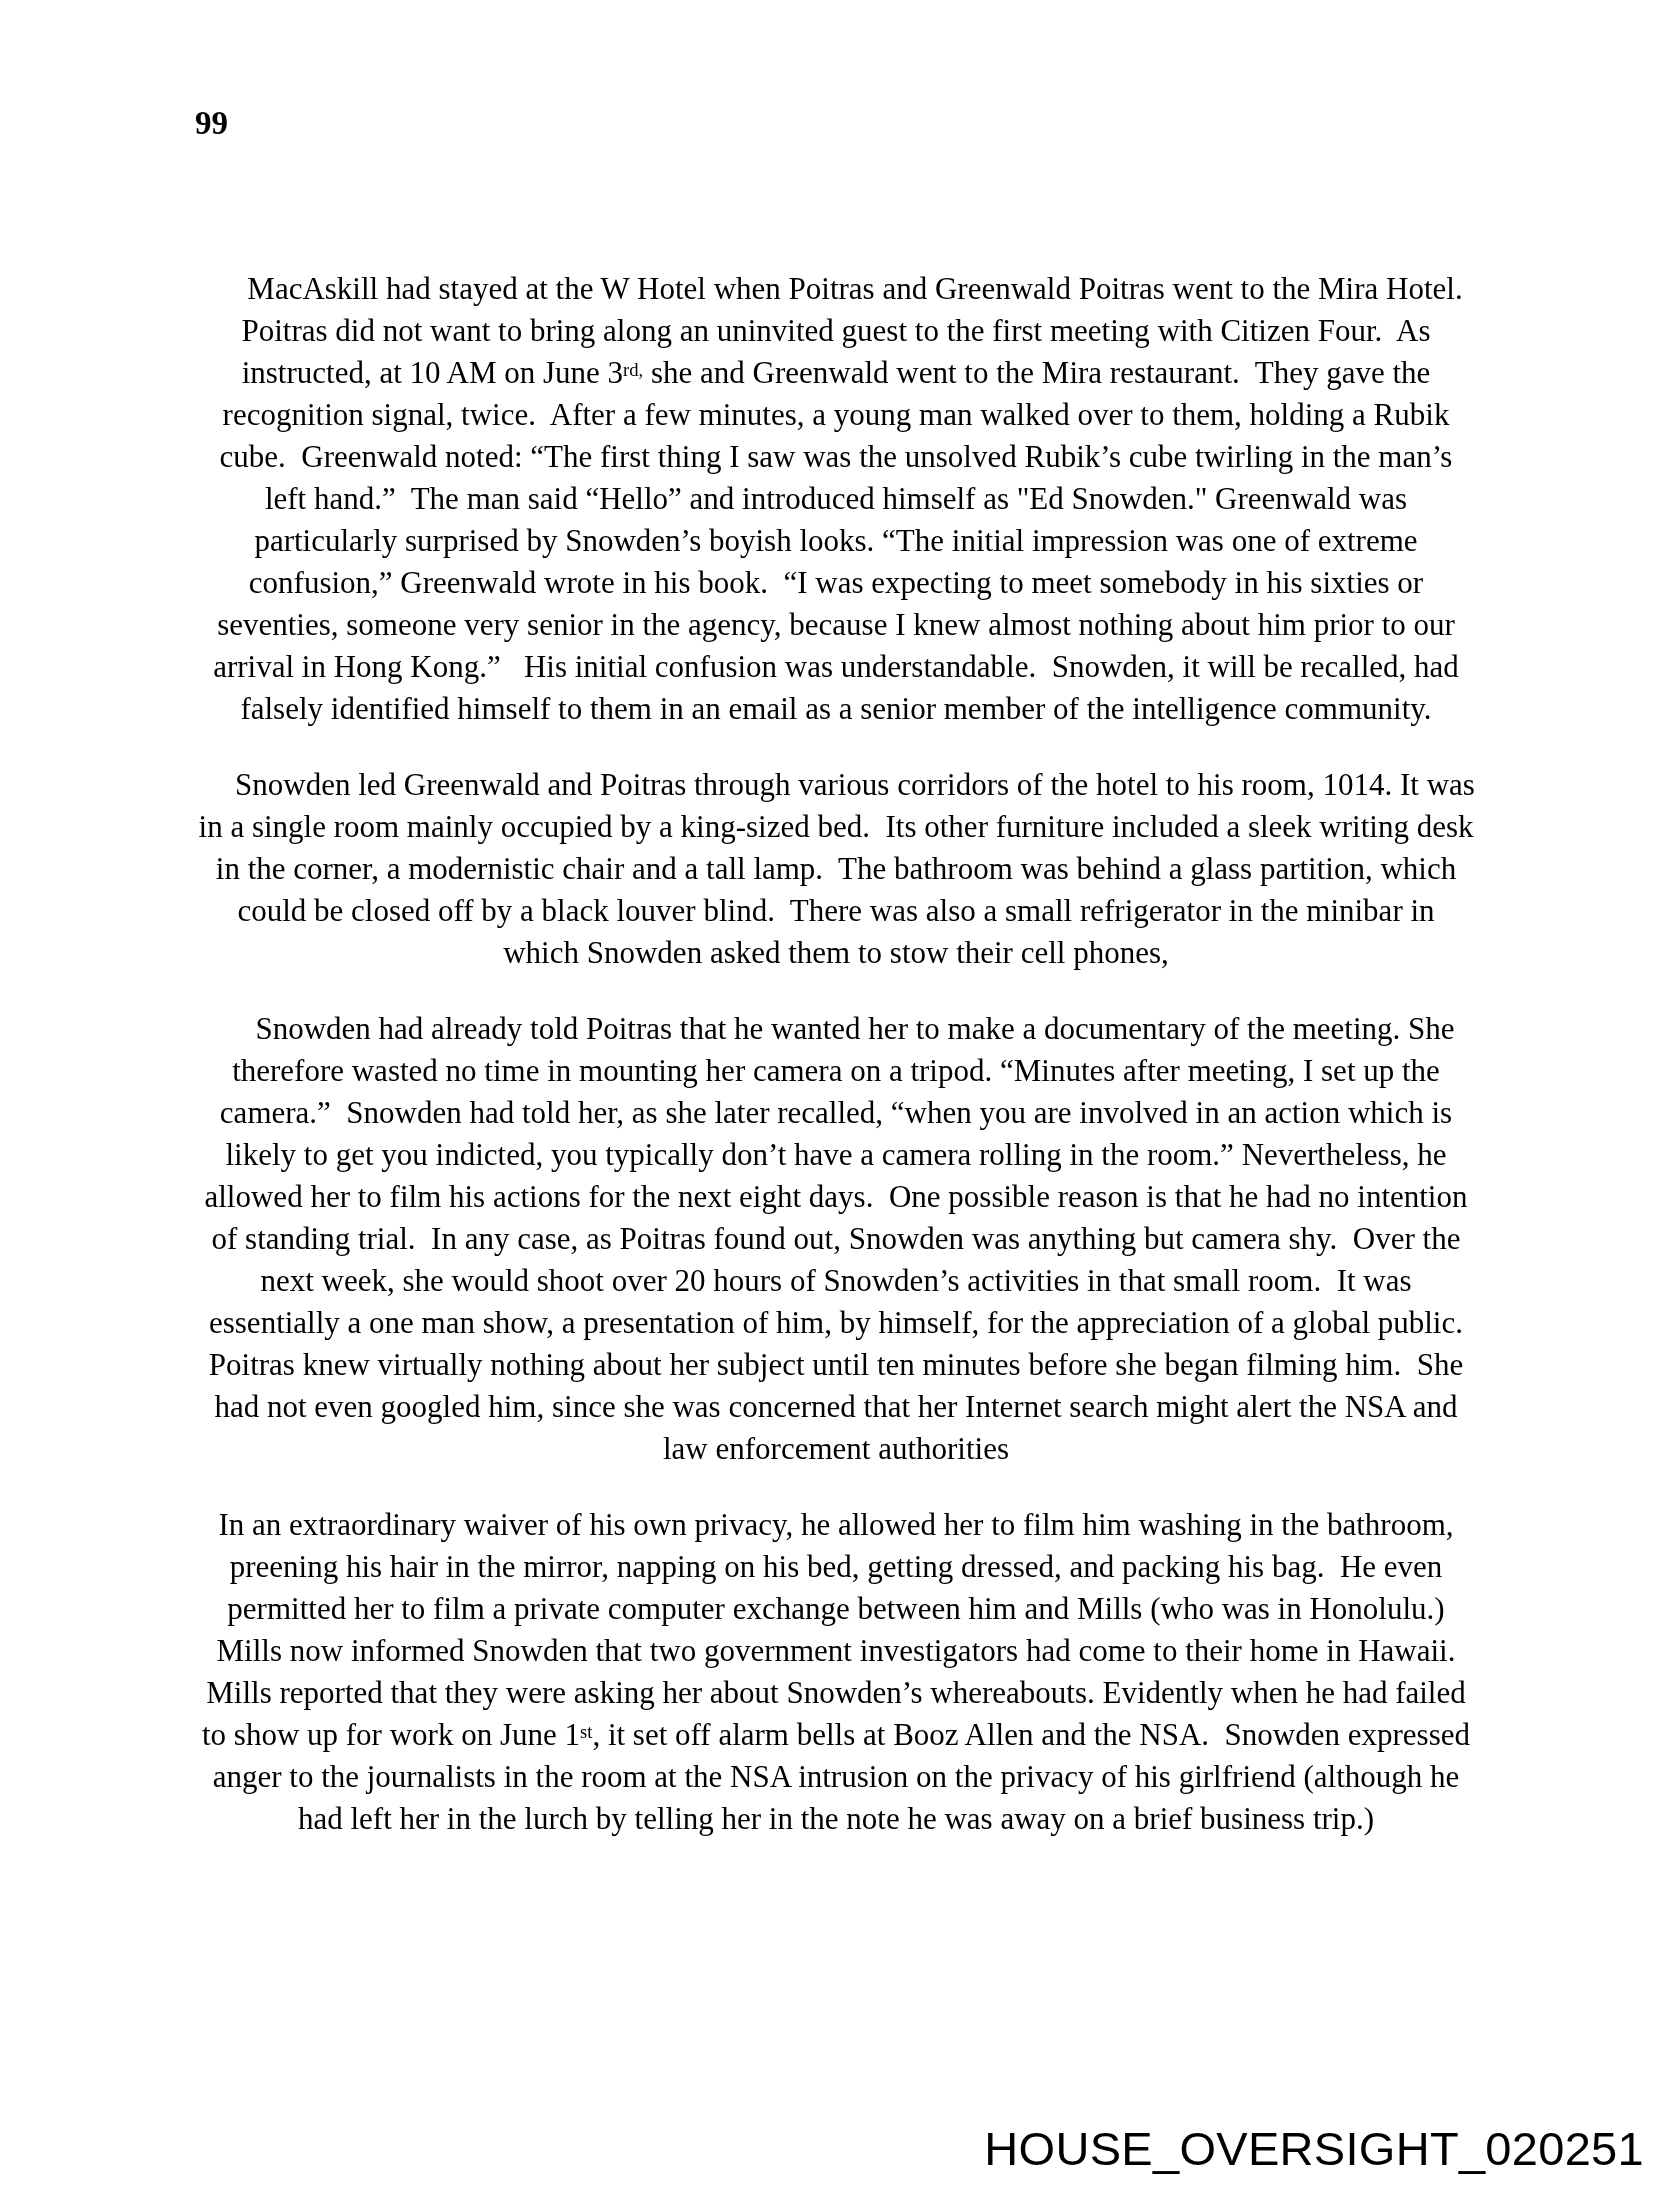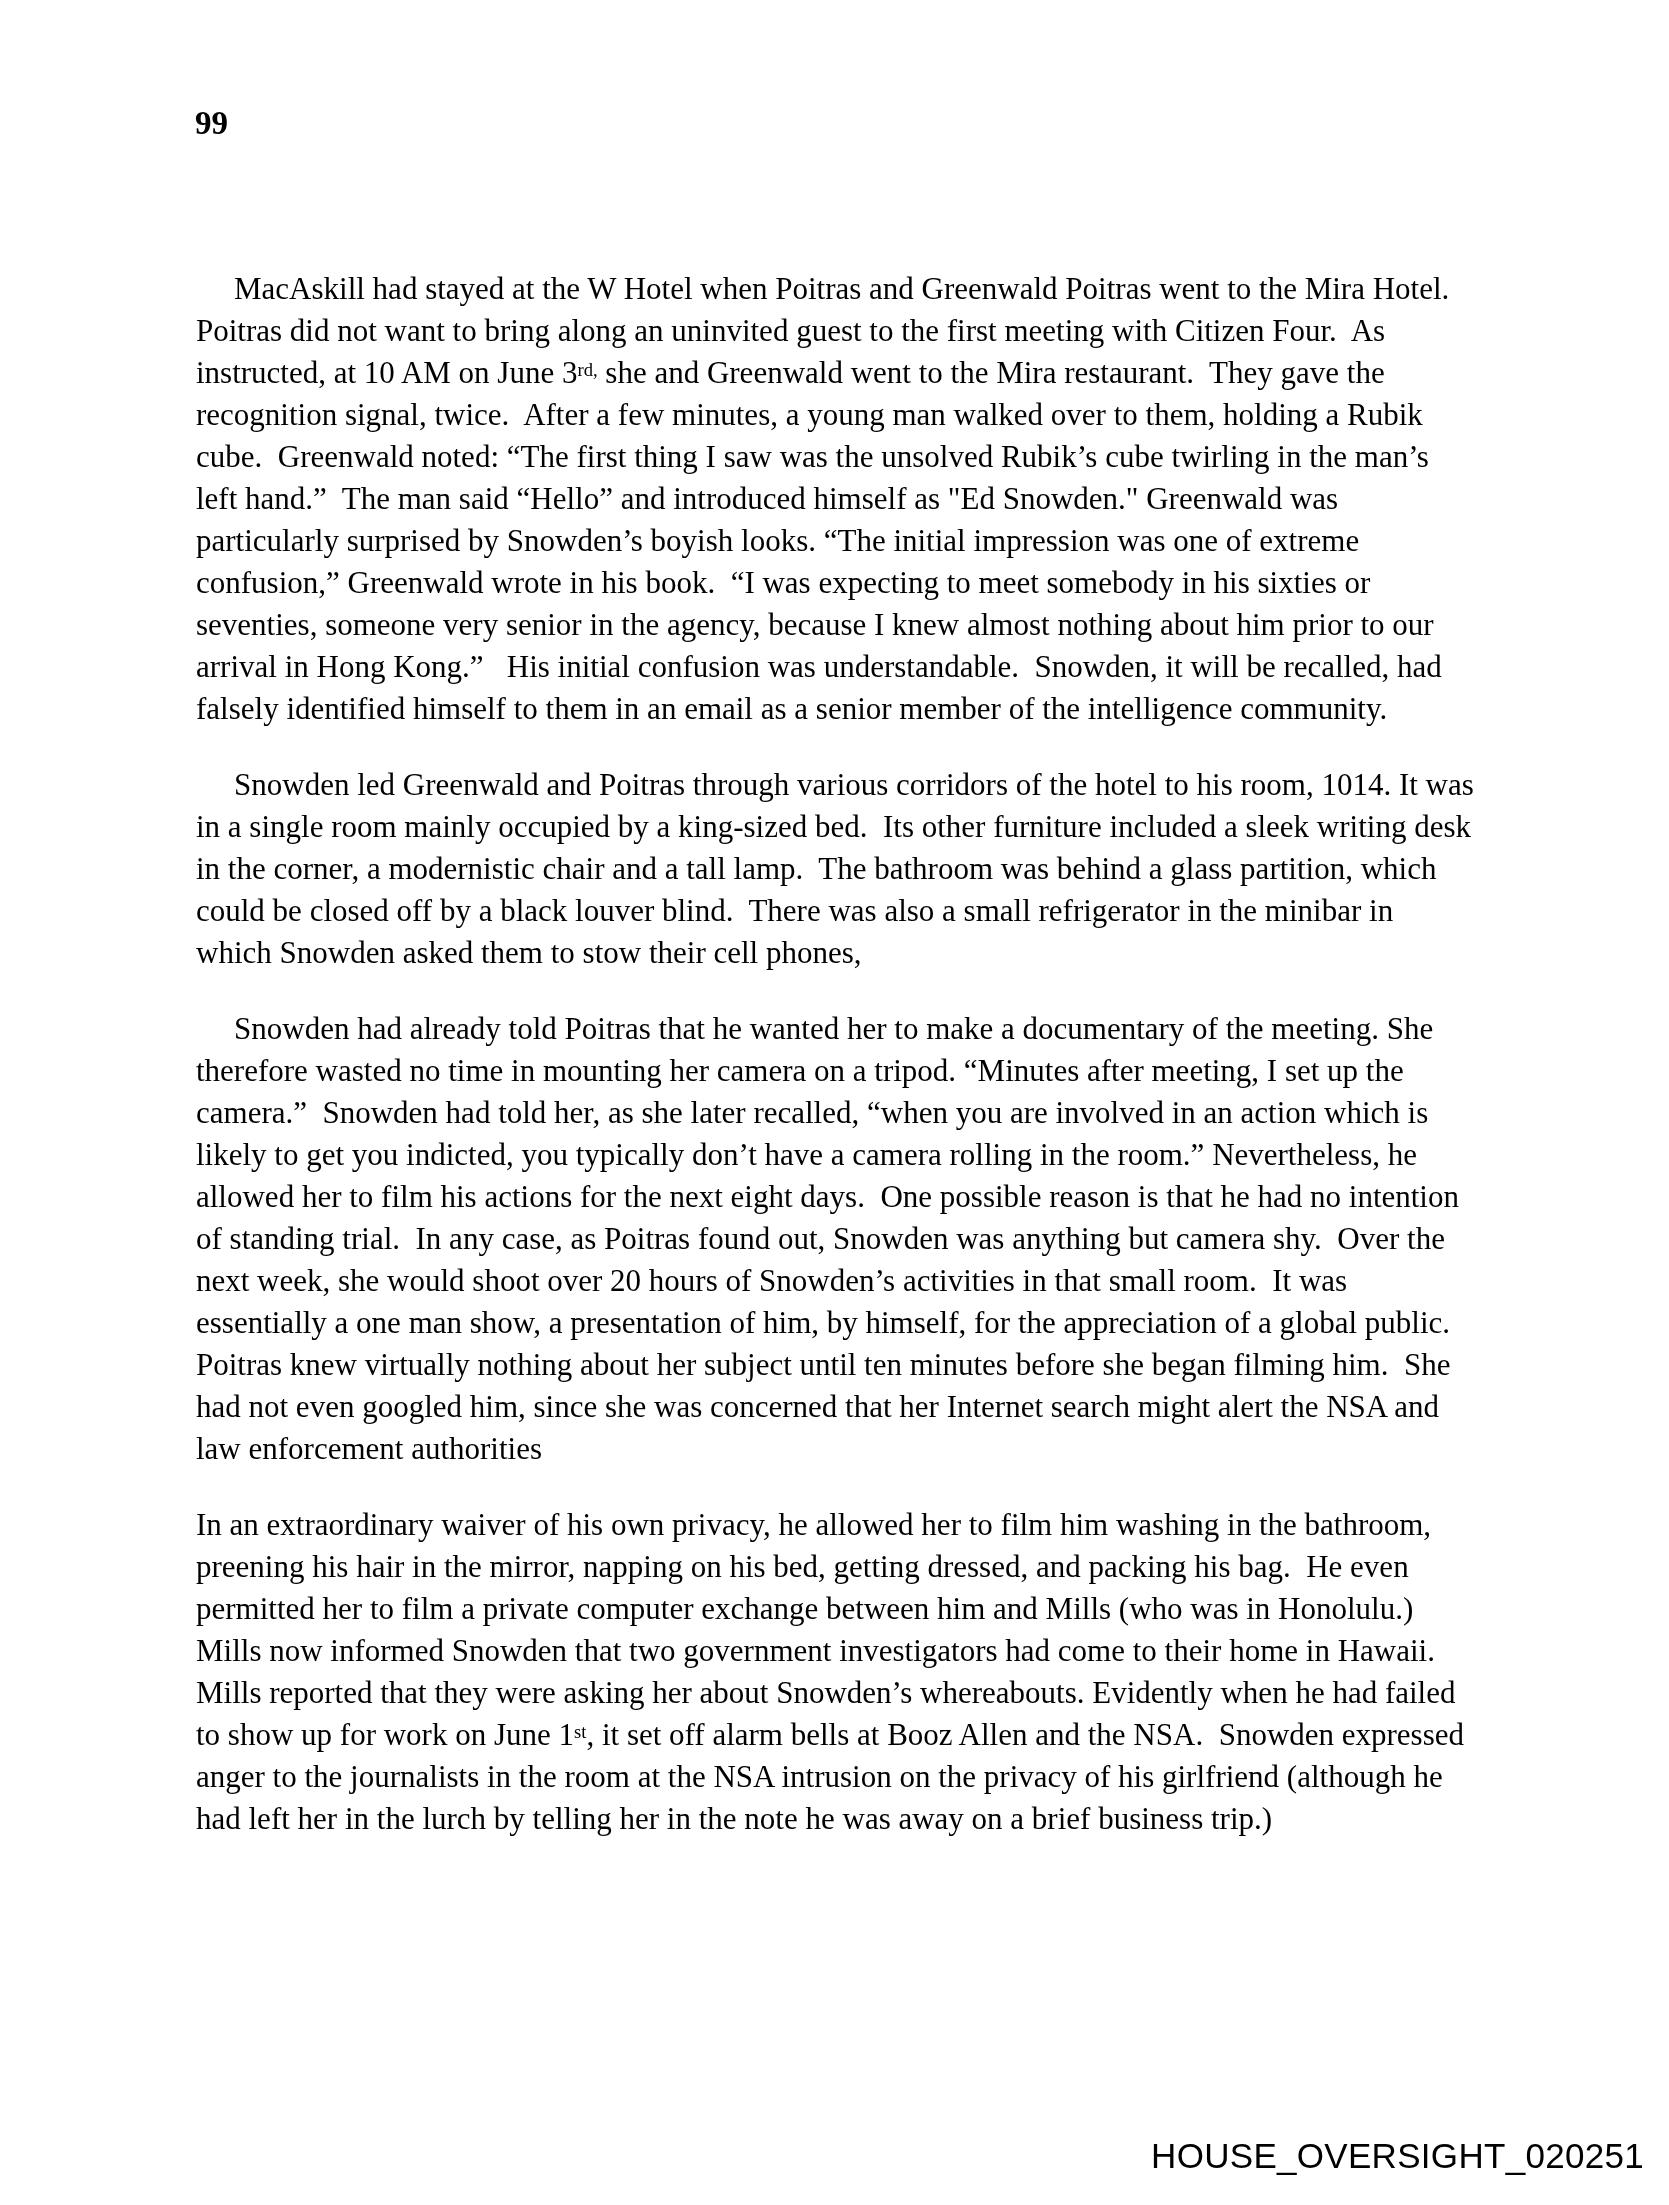--- a/index.html
+++ b/index.html
@@ -25,33 +25,34 @@
     left: 196px;
     top: 268px;
     width: 1280px;
     font-size: 31px;
     line-height: 42px;
     text-align: left;
   }
   .para {
     margin: 0 0 34px 0;
     white-space: pre-wrap;
+    text-align: center;
   }
   .para.indent { text-indent: 38px; }
   .para sup {
     font-size: 0.6em;
     line-height: 0;
     vertical-align: 0.38em;
   }
   .bates-stamp {
     position: absolute;
     right: 25px;
     bottom: 29px;
     font-family: "Liberation Sans", sans-serif;
-    font-size: 35px;
+    font-size: 47px;
     color: #000000;
     letter-spacing: 0.3px;
   }
 </style>
 </head>
 <body>
 
 <div class="page">
 
   <div class="page-number">99</div>

